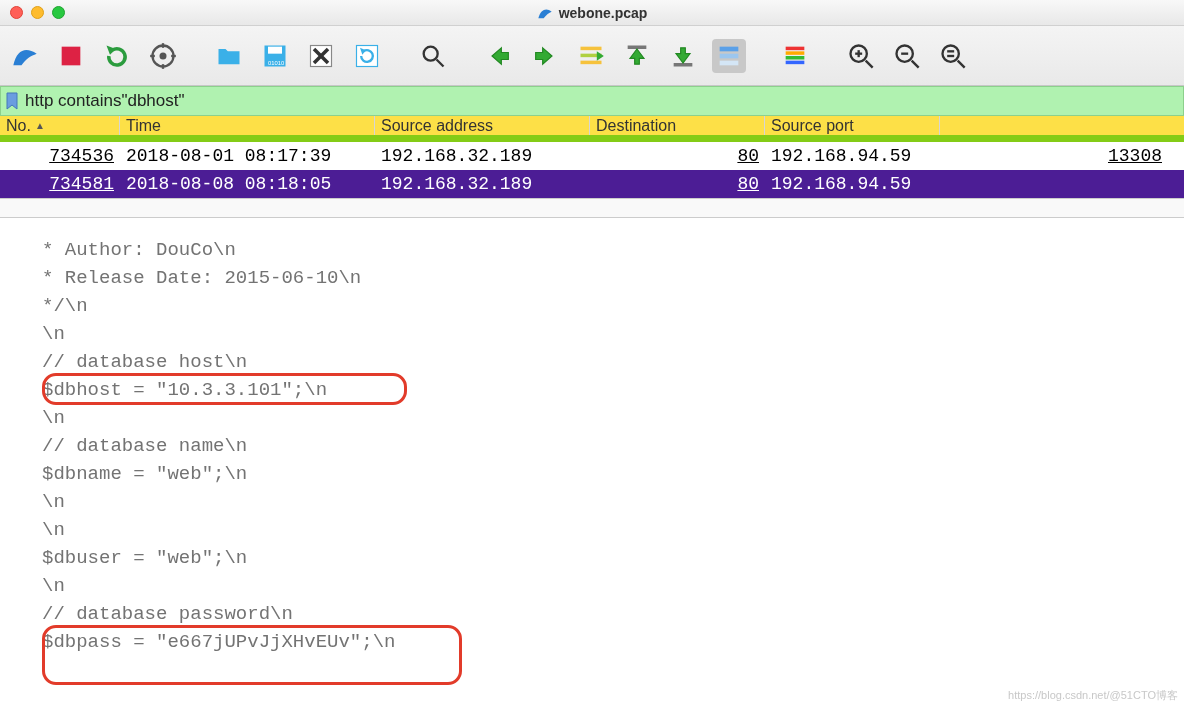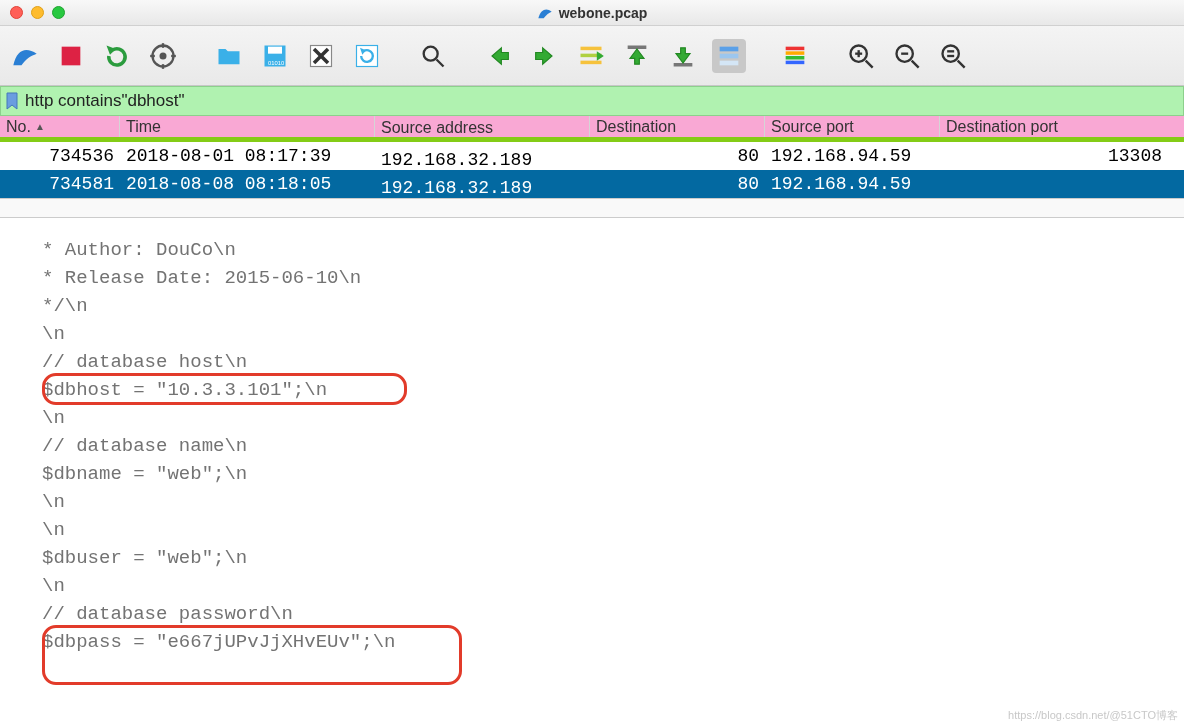--- a/index.html
+++ b/index.html
@@ -18,37 +18,37 @@
   .toolbar { height: 60px; background: linear-gradient(#f4f4f4,#e9e9e9); border-bottom:1px solid #c7c7c7; display:flex; align-items:center; padding:0 8px; gap:12px; }
   .tbtn { width:34px; height:34px; display:flex; align-items:center; justify-content:center; border-radius:4px; }
   .tbtn.active { background:#c8c8c8; }
   .tbtn svg { width:28px; height:28px; }
   .spacer { width:8px; }
   
   .filterbar { height:30px; background:#b0f2b0; border:1px solid #8cd08c; display:flex; align-items:center; }
   .bm { width:18px; height:24px; display:flex; align-items:center; justify-content:center; margin:0 2px;}
   .filter-text { font-size:17px; font-family: "Lucida Grande","Helvetica Neue",Arial; color:#222; padding-left:2px;}
   
-  .headers { height:26px; background:#f9a8d4; border-bottom:5px solid #84cc16; display:flex; font-size:16px; color:#333; }
+  .headers { height:26px; background:#fde047; border-bottom:7px solid #84cc16; display:flex; font-size:16px; color:#333; }
   .hcol { display:flex; align-items:center; border-right:1px solid #d5d5d5; padding-left:6px; position:relative; }
   .sort { font-size:10px; margin-left:4px; color:#555; }
   .rows { }
   .row { height:28px; display:flex; font-family:"Menlo","Courier New",monospace; font-size:18px; color:#000; }
-  .row.sel { background:#0369a1; color:#fff; }
+  .row.sel { background:#4c1d95; color:#fff; }
   .cell { padding:0 6px; display:flex; align-items:center; overflow:hidden; white-space:pre; }
-  .cell.r { justify-content:flex-end; }
+  .cell.r { justify-content:flex-end;text-decoration:underline; }
   .gap-panel { height:20px; border-top:1px solid #ccc; border-bottom:1px solid #ccc; background:#f9f9f9;}
   
   .detail { padding:18px 0 0 20px; font-family:"Menlo","Courier New",monospace; font-size:19px; line-height:28px; color:#737373; position:relative; }
   .detail .indent { padding-left:22px; }
   .hl { position:absolute; border:3px solid #e23b2a; border-radius:14px; pointer-events:none; }
-  .watermark { position:absolute; right:6px; bottom:0; font-size:11px; color:#c8c8c8; }
+  .watermark { position:absolute; right:6px; bottom:20px; font-size:11px; color:#c8c8c8; }
   .col-no { width:120px; }
   .col-time { width:255px; }
-  .col-src { width:215px;align-items:flex-end; }
+  .col-src { width:215px; }
   .col-sport { width:175px; }
   .col-dest { width:175px; }
   .col-dport { width:228px; }
 </style>
 </head>
 <body>
 
 <div class="titlebar">
   <div class="traffic">
     <div class="tl red"></div>
@@ -218,23 +218,20 @@
     </div>
   <div class="hcol col-src">
       <span>Source address</span>
     </div>
   <div class="hcol col-dest">
       <span>Destination</span>
     </div>
   <div class="hcol col-sport">
       <span>Source port</span>
     </div>
-  <div class="hcol col-dport" style="border-right:none">
-      <span>Destination port</span>
-    </div>
 </div>
 
 <div class="rows" id="packet-rows">
     <div class="row">
       <div class="cell col-no r">734536</div>
       <div class="cell col-time">2018-08-01 08:17:39</div>
       <div class="cell col-src">192.168.32.189</div>
       <div class="cell col-sport r">80</div>
       <div class="cell col-dest">192.168.94.59</div>
       <div class="cell col-dport r">13308</div>

